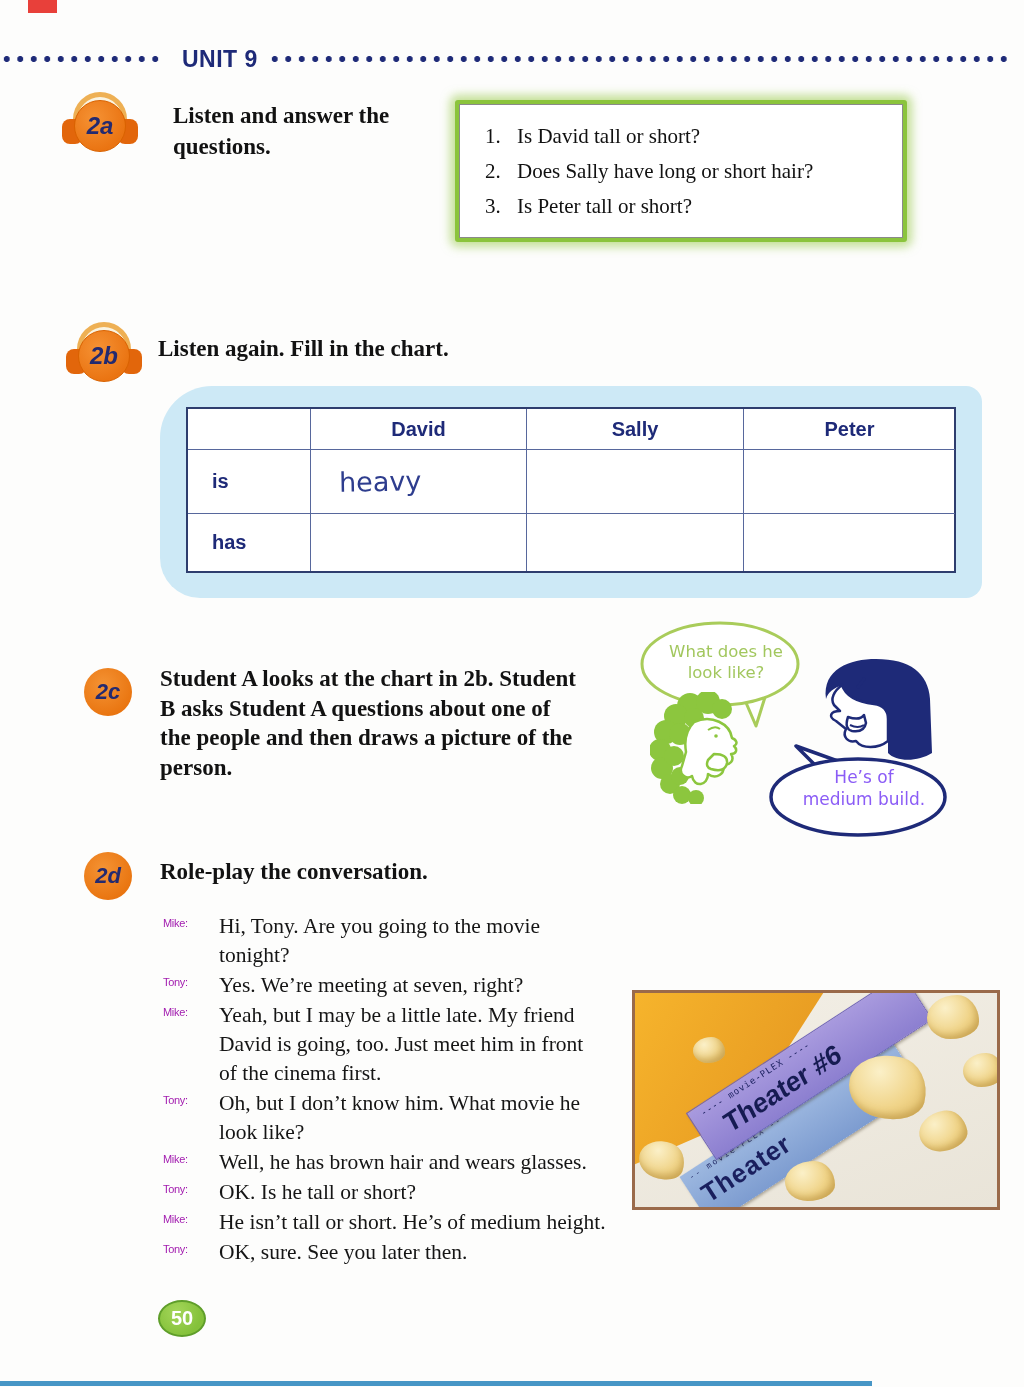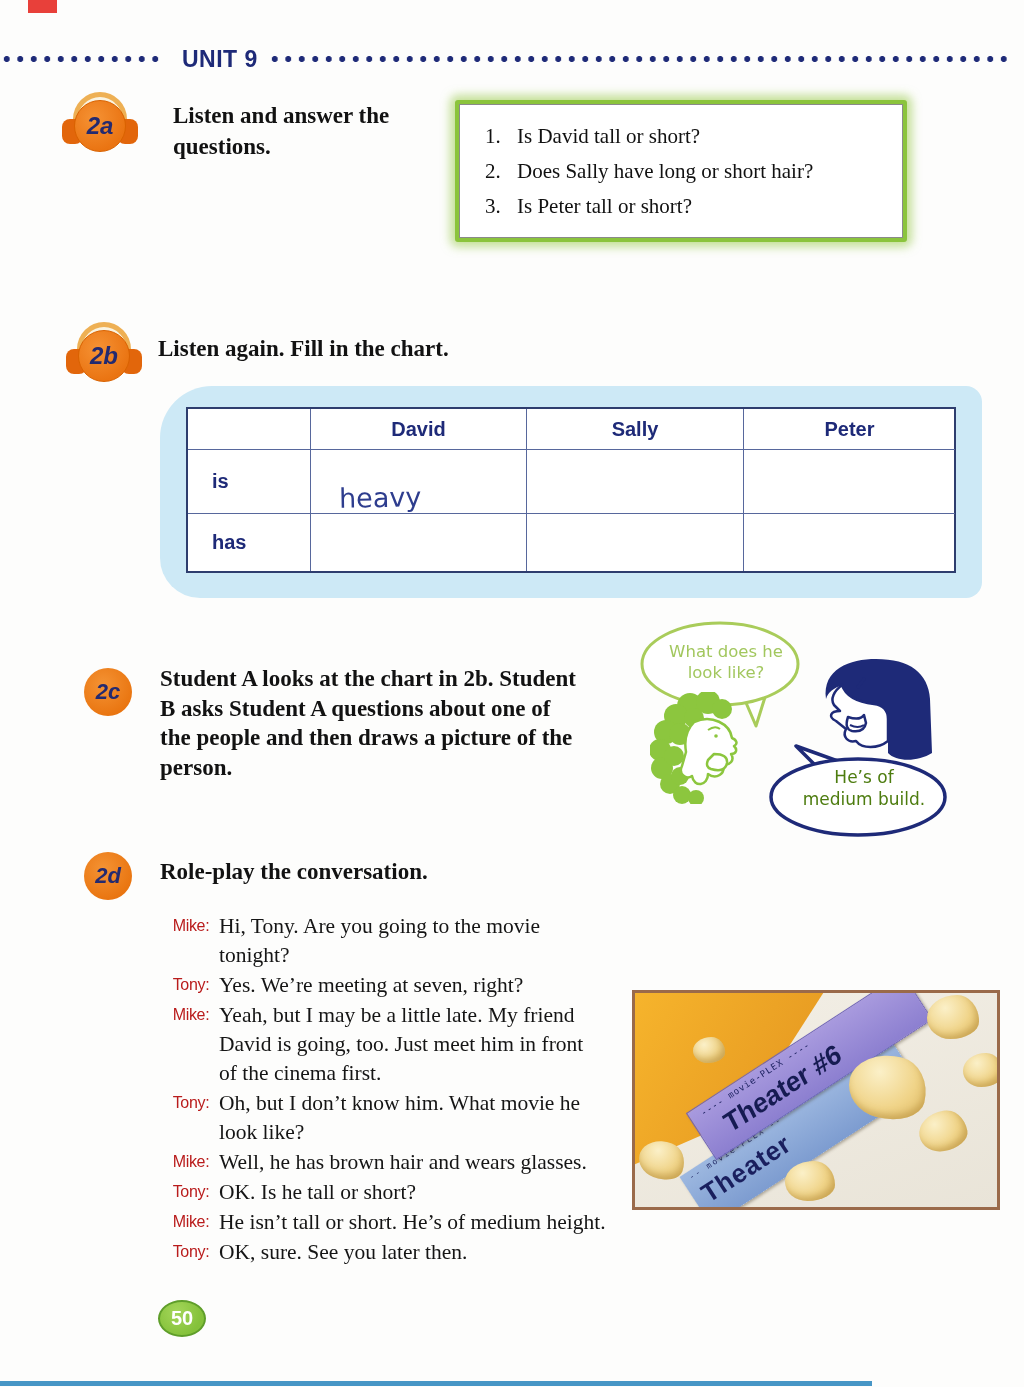--- a/index.html
+++ b/index.html
@@ -51,34 +51,34 @@
   .chart { position:absolute; left:186px; top:407px; width:770px; background:#fff;
     border:2.5px solid #2e3d6e; display:grid;
     grid-template-columns:123px 216px 217px 211px; grid-template-rows:41px 64px 57px; }
   .chart div { border-right:1.5px solid #57679c; border-bottom:1.5px solid #57679c; }
   .chart div:nth-child(4n) { border-right:none; }
   .chart div:nth-child(n+9) { border-bottom:none; }
   .chead { font-family:"Liberation Sans", sans-serif; font-weight:700; font-size:20px; color:#1e2a78;
     display:flex; align-items:center; justify-content:center; }
   .clabel { font-family:"Liberation Sans", sans-serif; font-weight:700; font-size:20px; color:#1e2a78;
     display:flex; align-items:center; padding-left:24px; }
-  .ccell { display:flex; align-items:flex-end; padding-left:28px; }
+  .ccell { display:flex; align-items:center; padding-left:28px; }
   .handwrite { font-family:"DejaVu Sans", sans-serif; font-size:27px; color:#2e3d8e; transform:rotate(-1deg); }
 
   
   .inst2c { position:absolute; left:160px; top:664px; width:420px; font-weight:700; font-size:23px; line-height:29.5px; color:#121212;font-family:Liberation Serif, serif; }
   .bubble-svg { position:absolute; }
   .bubble-text { position:absolute; text-align:center; font-family:"DejaVu Sans", sans-serif; }
   .gb-text { left:660px; top:641px; width:132px; color:#a2c75e; font-size:16.5px; line-height:21px; }
-  .nb-text { left:800px; top:766px; width:128px; color:#4d7c0f; font-size:17px; line-height:22px; }
+  .nb-text { left:800px; top:766px; width:128px; color:#8b5cf6; font-size:17px; line-height:22px; }
 
   
   .dialogue { position:absolute; left:163px; top:912px; width:858px; }
   .drow { display:flex; margin-bottom:1px; }
-  .spk { width:56px; flex:0 0 56px; font-family:"Liberation Sans", sans-serif; font-size:16px; color:#b91c1c; padding-top:5px; letter-spacing:-.3px;text-align:center; }
+  .spk { width:56px; flex:0 0 56px; font-family:"Liberation Sans", sans-serif; font-size:11px; color:#a21caf; padding-top:5px; letter-spacing:-.3px; }
   .dtext { font-size:21.5px; line-height:29px; color:#151515; width:382px; }
   .dtext.wide { width:660px; }
 
   
   .photo { position:absolute; left:632px; top:990px; width:368px; height:220px; border:3px solid #9a6a4a;
     background:linear-gradient(160deg, #f3efe6, #e9e4d8); overflow:hidden; }
   .pc-box { position:absolute; left:0; top:0; width:100%; height:100%;
     background:linear-gradient(120deg, #f6b42c, #df8d1c 70%);
     clip-path:polygon(0 0, 52% 0, 30% 58%, 0 80%); }
   .tickets { position:absolute; left:28px; top:36px; width:320px; height:150px; transform:rotate(-33deg); }

